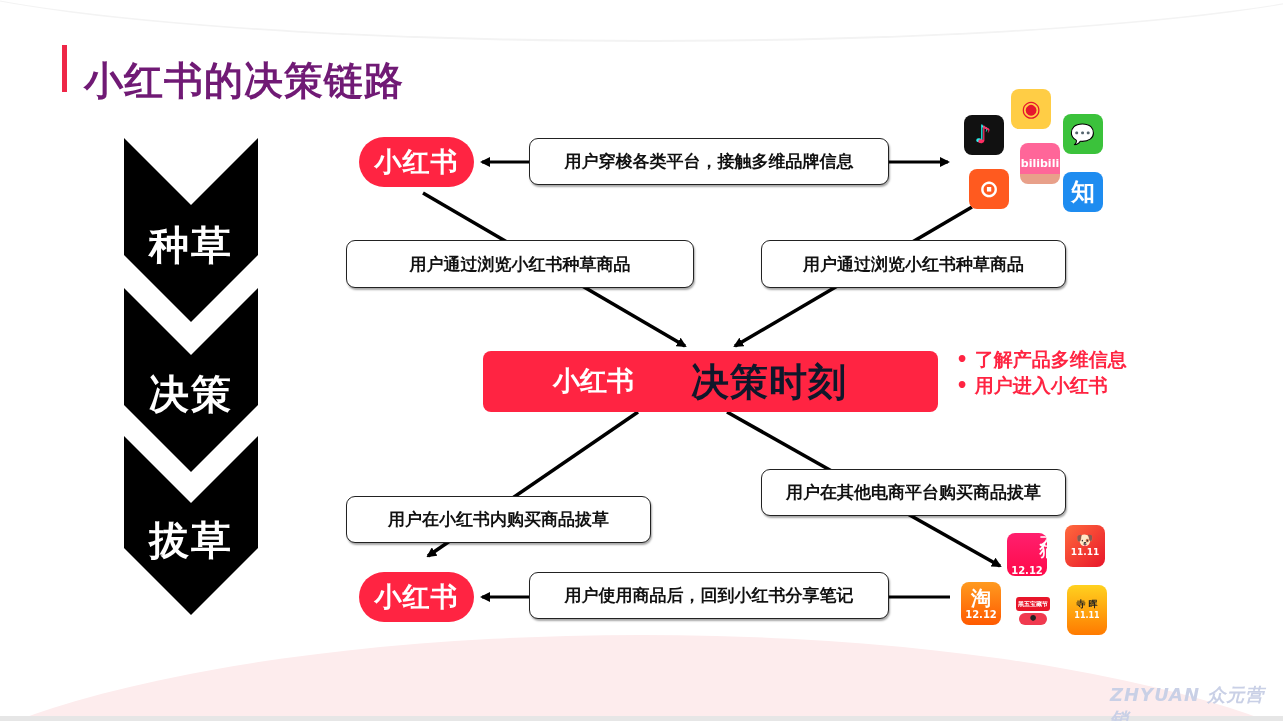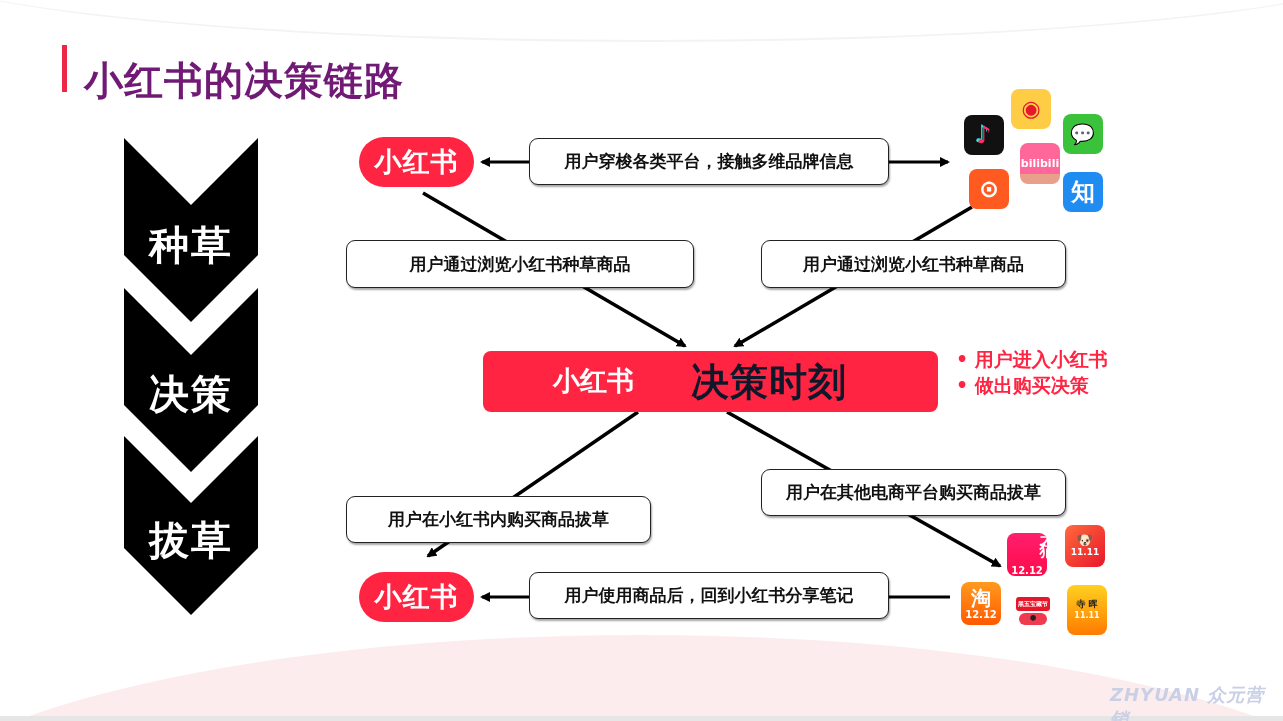--- a/index.html
+++ b/index.html
@@ -120,22 +120,22 @@
 <div class="box" style="left:346px; top:496px; width:305px; height:47px;">用户在小红书内购买商品拔草</div>
 <div class="box" style="left:761px; top:469px; width:305px; height:47px;">用户在其他电商平台购买商品拔草</div>
 <div class="box" style="left:529px; top:572px; width:360px; height:47px;">用户使用商品后，回到小红书分享笔记</div>
 
 <div class="decision">
   <span class="brand">小红书</span>
   <span class="moment">决策时刻</span>
 </div>
 
 <ul class="bullets">
+  <li>了解产品多维信息</li>
   <li>用户进入小红书</li>
-  <li>做出购买决策</li>
 </ul>
 
 <div class="app-icon" style="left:964px; top:115px; background:#111; font-size:24px; color:#ff2e63; text-shadow:-2px -1px 0 #25f4ee;">
     <span>♪</span>
   </div>
 <div class="app-icon" style="left:1011px; top:89px; background:#ffcd45; font-size:22px; color:#e6162d;">
     <span>◉</span>
   </div>
 <div class="app-icon" style="left:1063px; top:114px; background:#3bc23b; font-size:20px;">
     <span>💬</span>

